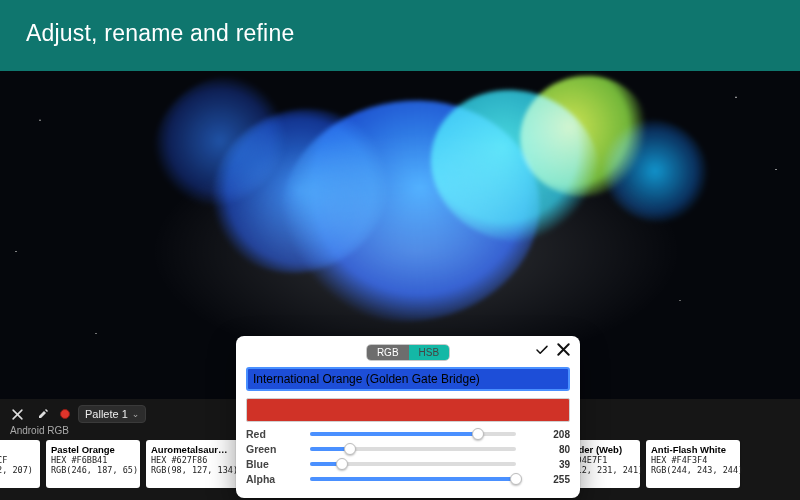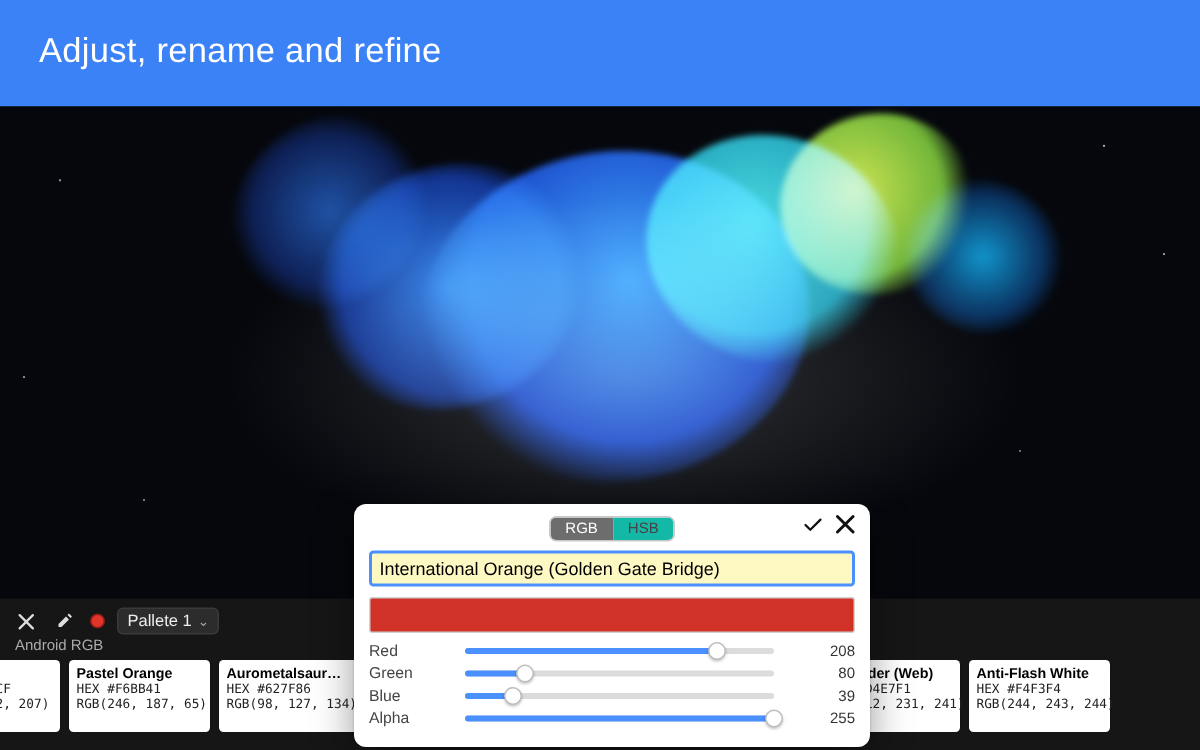--- a/index.html
+++ b/index.html
@@ -1,21 +1,21 @@
 <!DOCTYPE html>
 <html><head>
 <meta charset="utf-8">
 <style>
   * { box-sizing: border-box; margin: 0; padding: 0; }
   html, body { width: 800px; height: 500px; overflow: hidden; font-family: -apple-system, "Helvetica Neue", Arial, sans-serif; }
   body { background: #000; display: flex; flex-direction: column; }
 
   
   .banner {
-    background: #3b82f6;
+    background: #0f766e;
     color: #fff;
     padding: 20px 26px 24px;
     font-size: 23px;
     font-weight: 300;
     letter-spacing: .2px;
   }
 
   
   .hero {
     flex: 1;
@@ -94,26 +94,26 @@
   .editor-top{ display:flex; align-items:center; justify-content:center; position:relative; margin-bottom:6px;}
   .seg{
     display:flex; border:1px solid #c8c8c8; border-radius:5px; overflow:hidden; font-size:10px;
   }
   .seg span{ padding:2px 10px; cursor:pointer; background:#14b8a6; color:#444;}
   .seg .active{ background:#6d6d6d; color:#fff;}
   .editor-actions{ position:absolute; right:0; top:-1px; display:flex; gap:8px; font-size:13px;}
   .editor-actions span{ cursor:pointer; color:#222;}
   .name-input{
     width:100%; border:2px solid #4a90ff; border-radius:3px;
-    padding:3px 5px; font-size:12px; background:#fef9c3; outline:none;
+    padding:3px 5px; font-size:12px; background:#1d4ed8; outline:none;
   }
   .preview{
     height:24px; margin:7px 0 6px; border:1px solid #d0d0d0; border-radius:2px;
   }
-  .slider-row{ display:grid; grid-template-columns: 44px 1fr 34px; align-items:center; gap:20px; margin:3px 0;}
+  .slider-row{ display:grid; grid-template-columns: 44px 1fr 34px; align-items:center; gap:20px; margin:3px 0;font-weight:bold;}
   .slider-row label{ font-size:10.5px; color:#444;}
   .slider{
     position:relative; height:4px; background:#dcdcdc; border-radius:2px;
   }
   .slider .fill{ position:absolute; height:100%; background:#4a90ff; border-radius:2px;}
   .slider .thumb{
     position:absolute; top:50%; width:12px; height:12px; background:#fff;
     border:1px solid #bdbdbd; border-radius:50%; transform:translate(-50%,-50%);
     box-shadow:0 1px 2px rgba(0,0,0,.25);
   }

